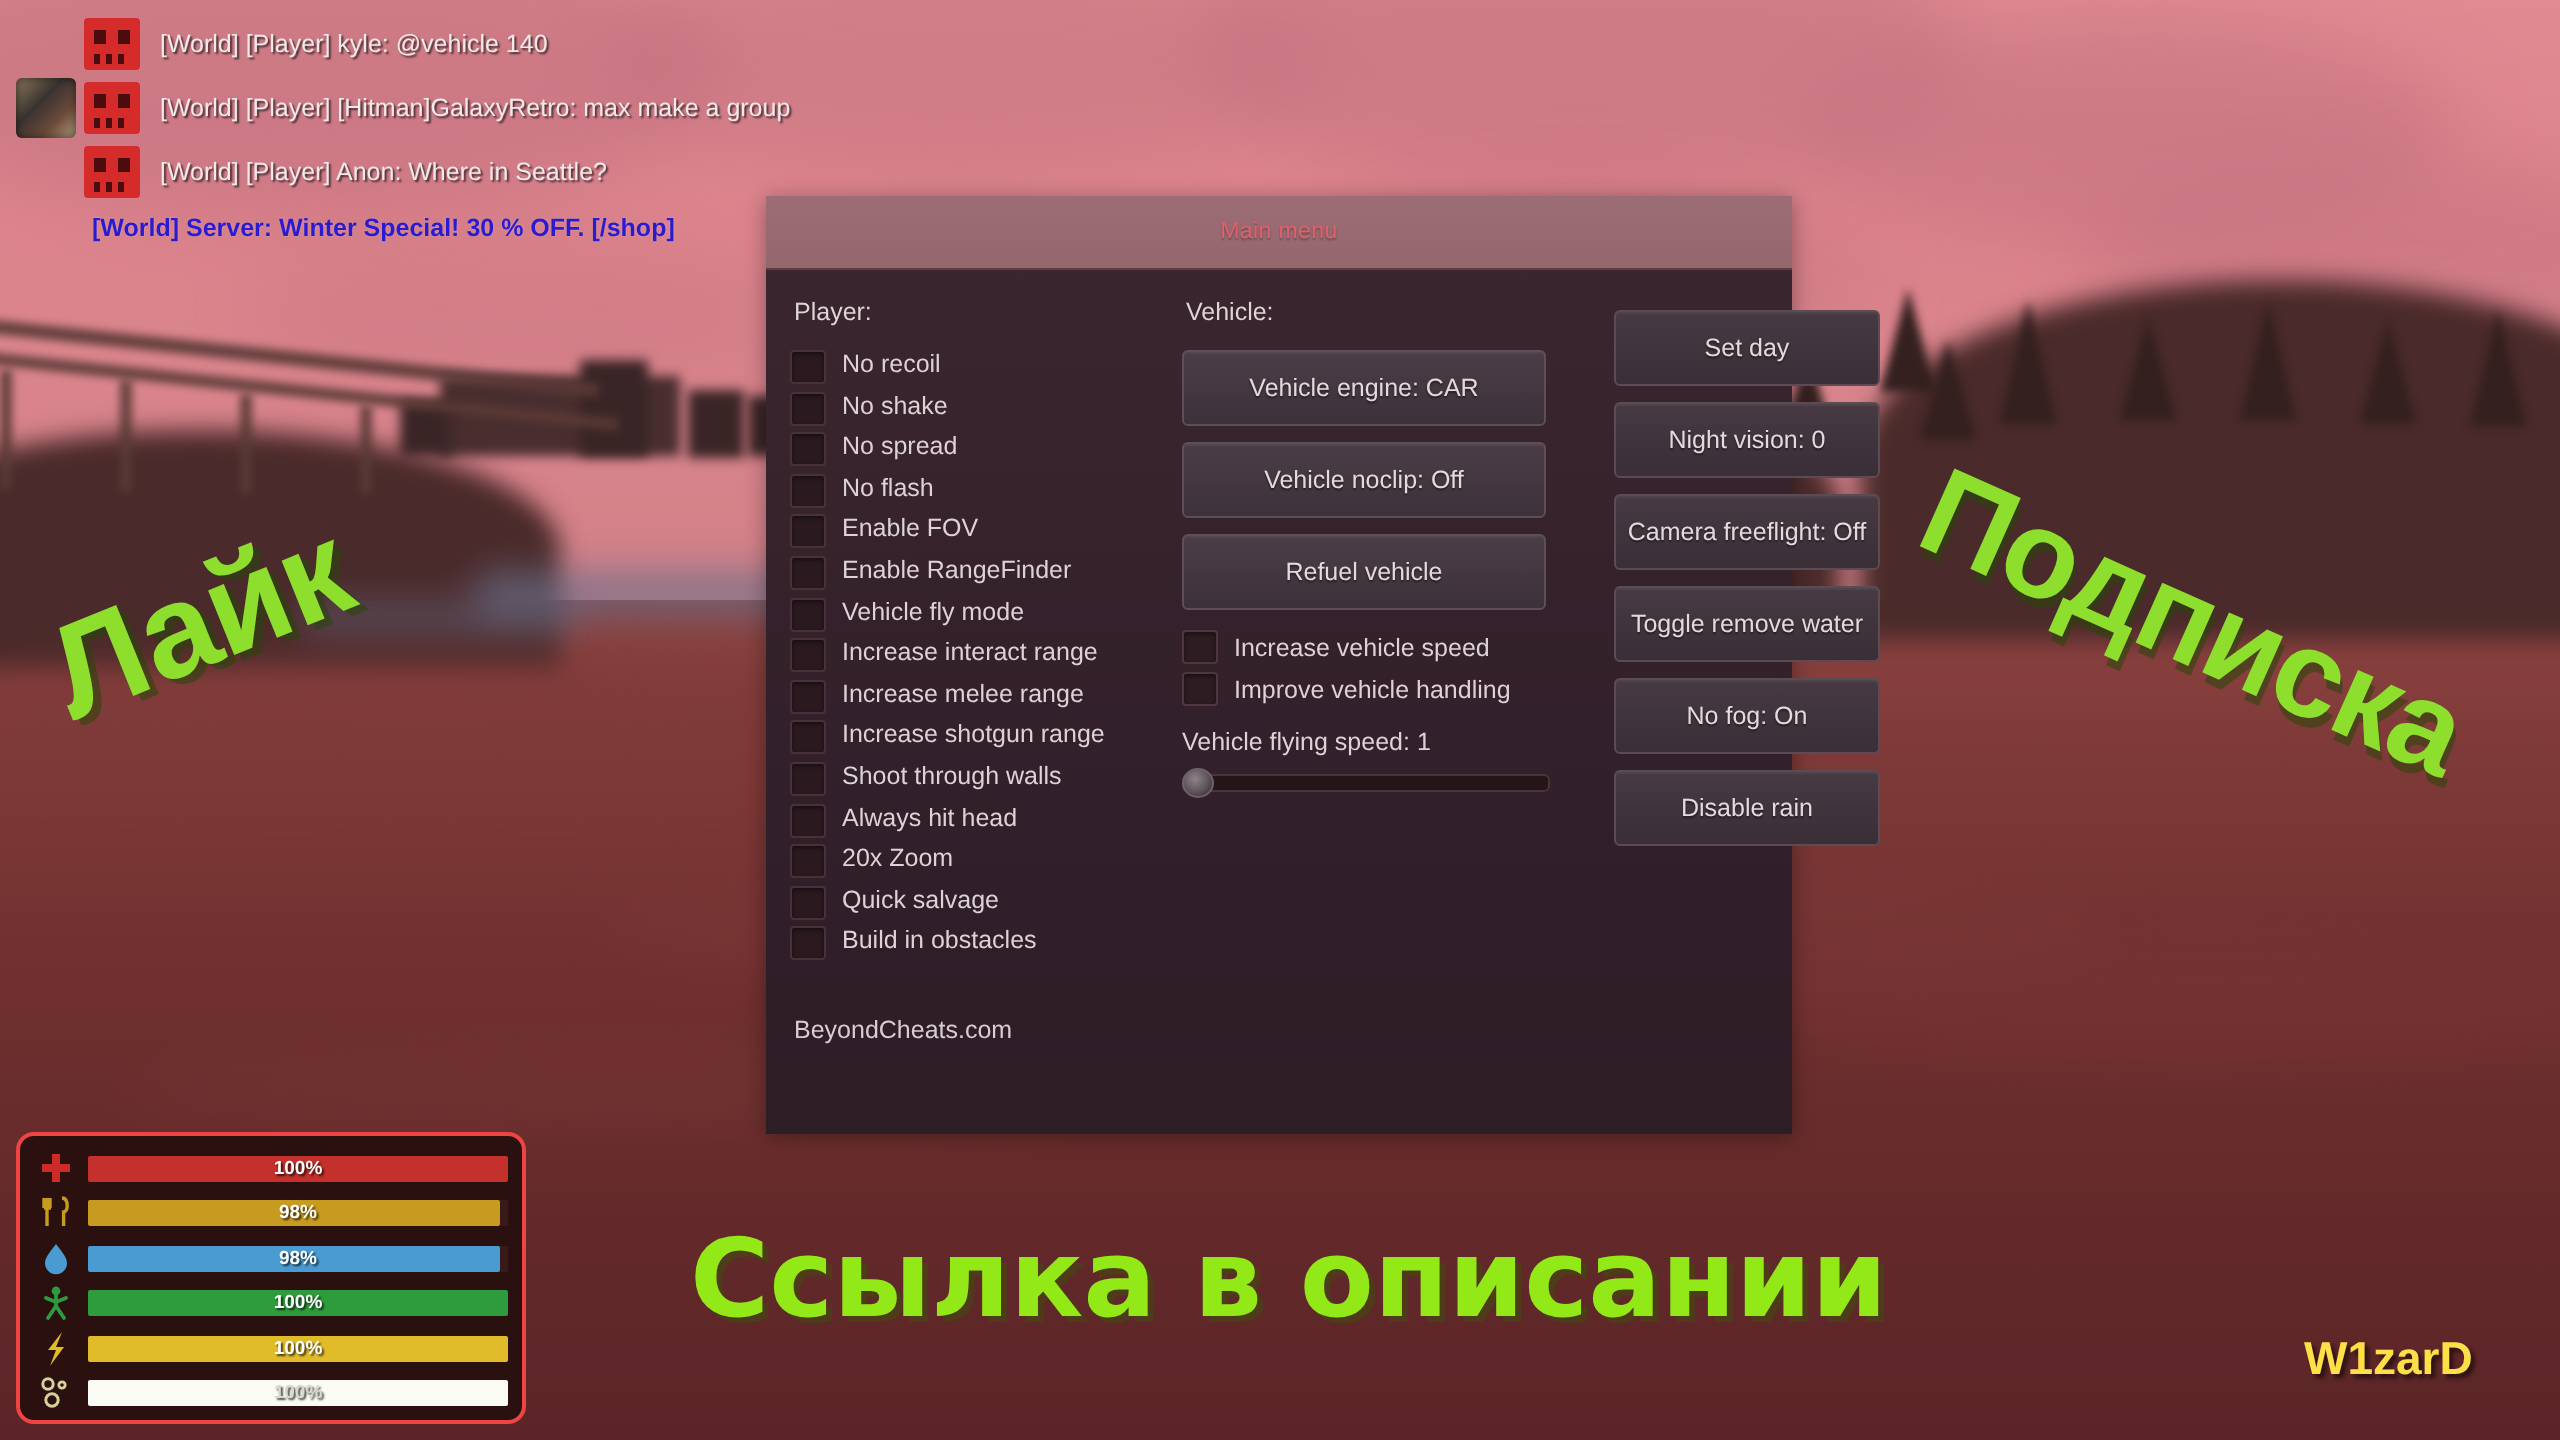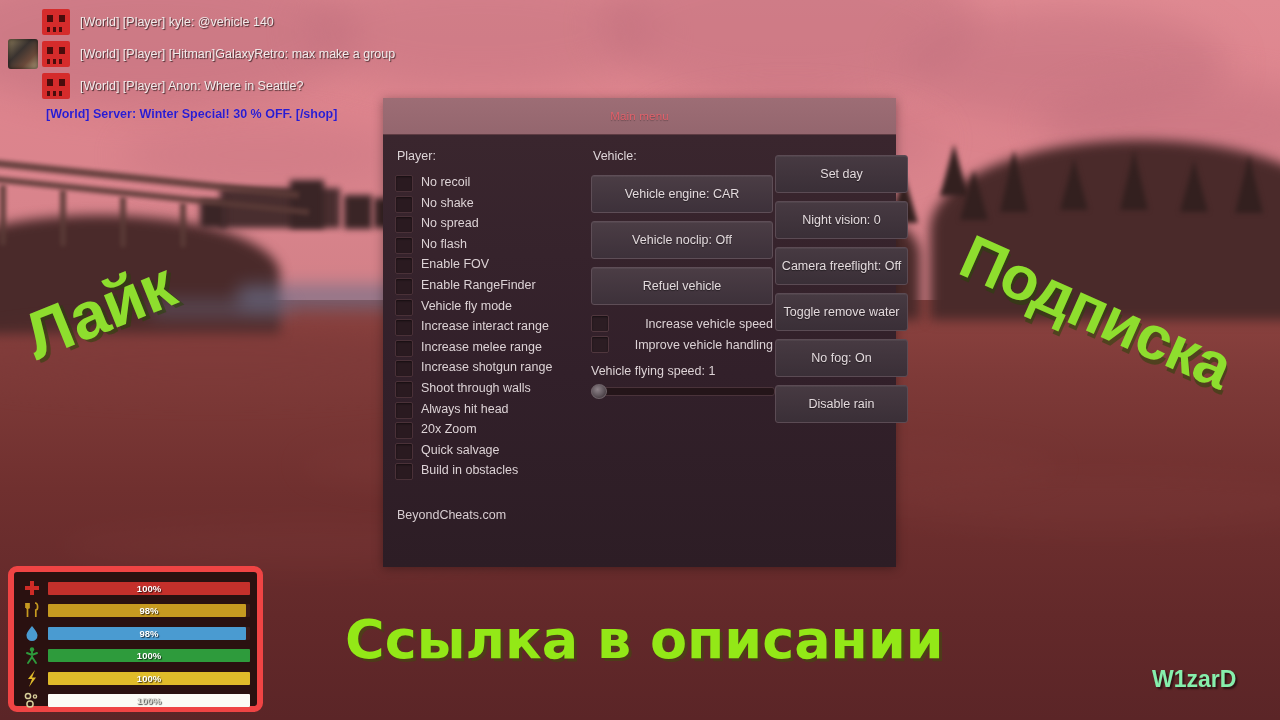--- a/index.html
+++ b/index.html
@@ -112,21 +112,21 @@
   .vbtn{
     width:100%;height:38px;margin-bottom:8px;box-sizing:border-box;
     background:linear-gradient(180deg,#4a3c44 0%,#413views 0%);
     background:linear-gradient(180deg,#4b3d45 0%,#3d313a 100%);
     border:1px solid #5e4e57;border-radius:3px;
     color:#e3dadd;font-size:12.5px;font-family:"Liberation Sans",sans-serif;
     display:flex;align-items:center;justify-content:center;
     text-shadow:0 1px 1px rgba(0,0,0,.45);
     box-shadow:inset 0 1px 0 rgba(255,255,255,.05);
   }
-  .vcb-row{display:flex;align-items:center;height:21px;justify-content:space-between;}
+  .vcb-row{display:flex;align-items:center;height:21px;}
   .vcb{
     width:16px;height:15px;flex:0 0 auto;margin-right:8px;
     background:#2c1d23;border:1px solid #50373e;border-radius:2px;
     box-shadow:inset 0 1px 2px rgba(0,0,0,.5);
   }
   .slider-label{color:#ddd3d6;font-size:12.5px;margin-top:9px;margin-bottom:6px;}
   .slider{
     position:relative;width:100%;height:12px;
   }
   .slider .track{
@@ -140,27 +140,28 @@
   }
 
   .wbtn{
     width:100%;height:38px;margin-bottom:8px;box-sizing:border-box;
     background:linear-gradient(180deg,#473a42 0%,#3a2f37 100%);
     border:1px solid #5b4b54;border-radius:3px;
     color:#e3dadd;font-size:12.5px;
     display:flex;align-items:center;justify-content:center;
     text-shadow:0 1px 1px rgba(0,0,0,.45);
     box-shadow:inset 0 1px 0 rgba(255,255,255,.05);
+    margin-left:32px;
   }
   .col-world{padding-top:6px;}
 
   
   #status{
     position:absolute;left:8px;top:566px;width:255px;height:146px;
-    background:#2a1110;border:6px solid #ef4444;border-radius:9px;
+    background:#2a1110;border:2px solid #ef4444;border-radius:9px;
     padding:5px 7px 5px 5px;box-sizing:border-box;
   }
   .srow{display:flex;align-items:center;height:22.5px;}
   .sicon{width:26px;height:21px;flex:0 0 auto;position:relative;margin-right:3px;}
   .sbar{
     position:relative;flex:1 1 auto;height:13px;border-radius:1px;
     background:#3a1a18;
   }
   .sfill{position:absolute;left:0;top:0;height:100%;border-radius:1px;}
   .spct{
@@ -183,21 +184,21 @@
     color:#8ede2e;text-shadow:3px 4px 0 rgba(40,70,10,.55);
     letter-spacing:-1px;
   }
   #ovl-link{
     left:345px;top:608px;font-size:54px;color:#93e817;
     text-shadow:3px 3px 0 rgba(60,80,10,.5);
     font-family:"DejaVu Sans", sans-serif;font-weight:bold;
     letter-spacing:0px;
   }
   #ovl-nick{
-    left:1152px;top:666px;font-size:23px;color:#86efac;
+    left:1152px;top:666px;font-size:23px;color:#fde047;
     text-shadow:2px 2px 2px rgba(0,0,0,.55);font-weight:bold;
   }
 </style>
 </head>
 <body>
 
 <div id="scene">
   <div class="sky"></div>
   <div class="cloud" style="left:-60px;top:-40px;width:420px;height:150px;"></div>
   <div class="cloud" style="left:300px;top:-30px;width:360px;height:120px;opacity:.45;"></div>

